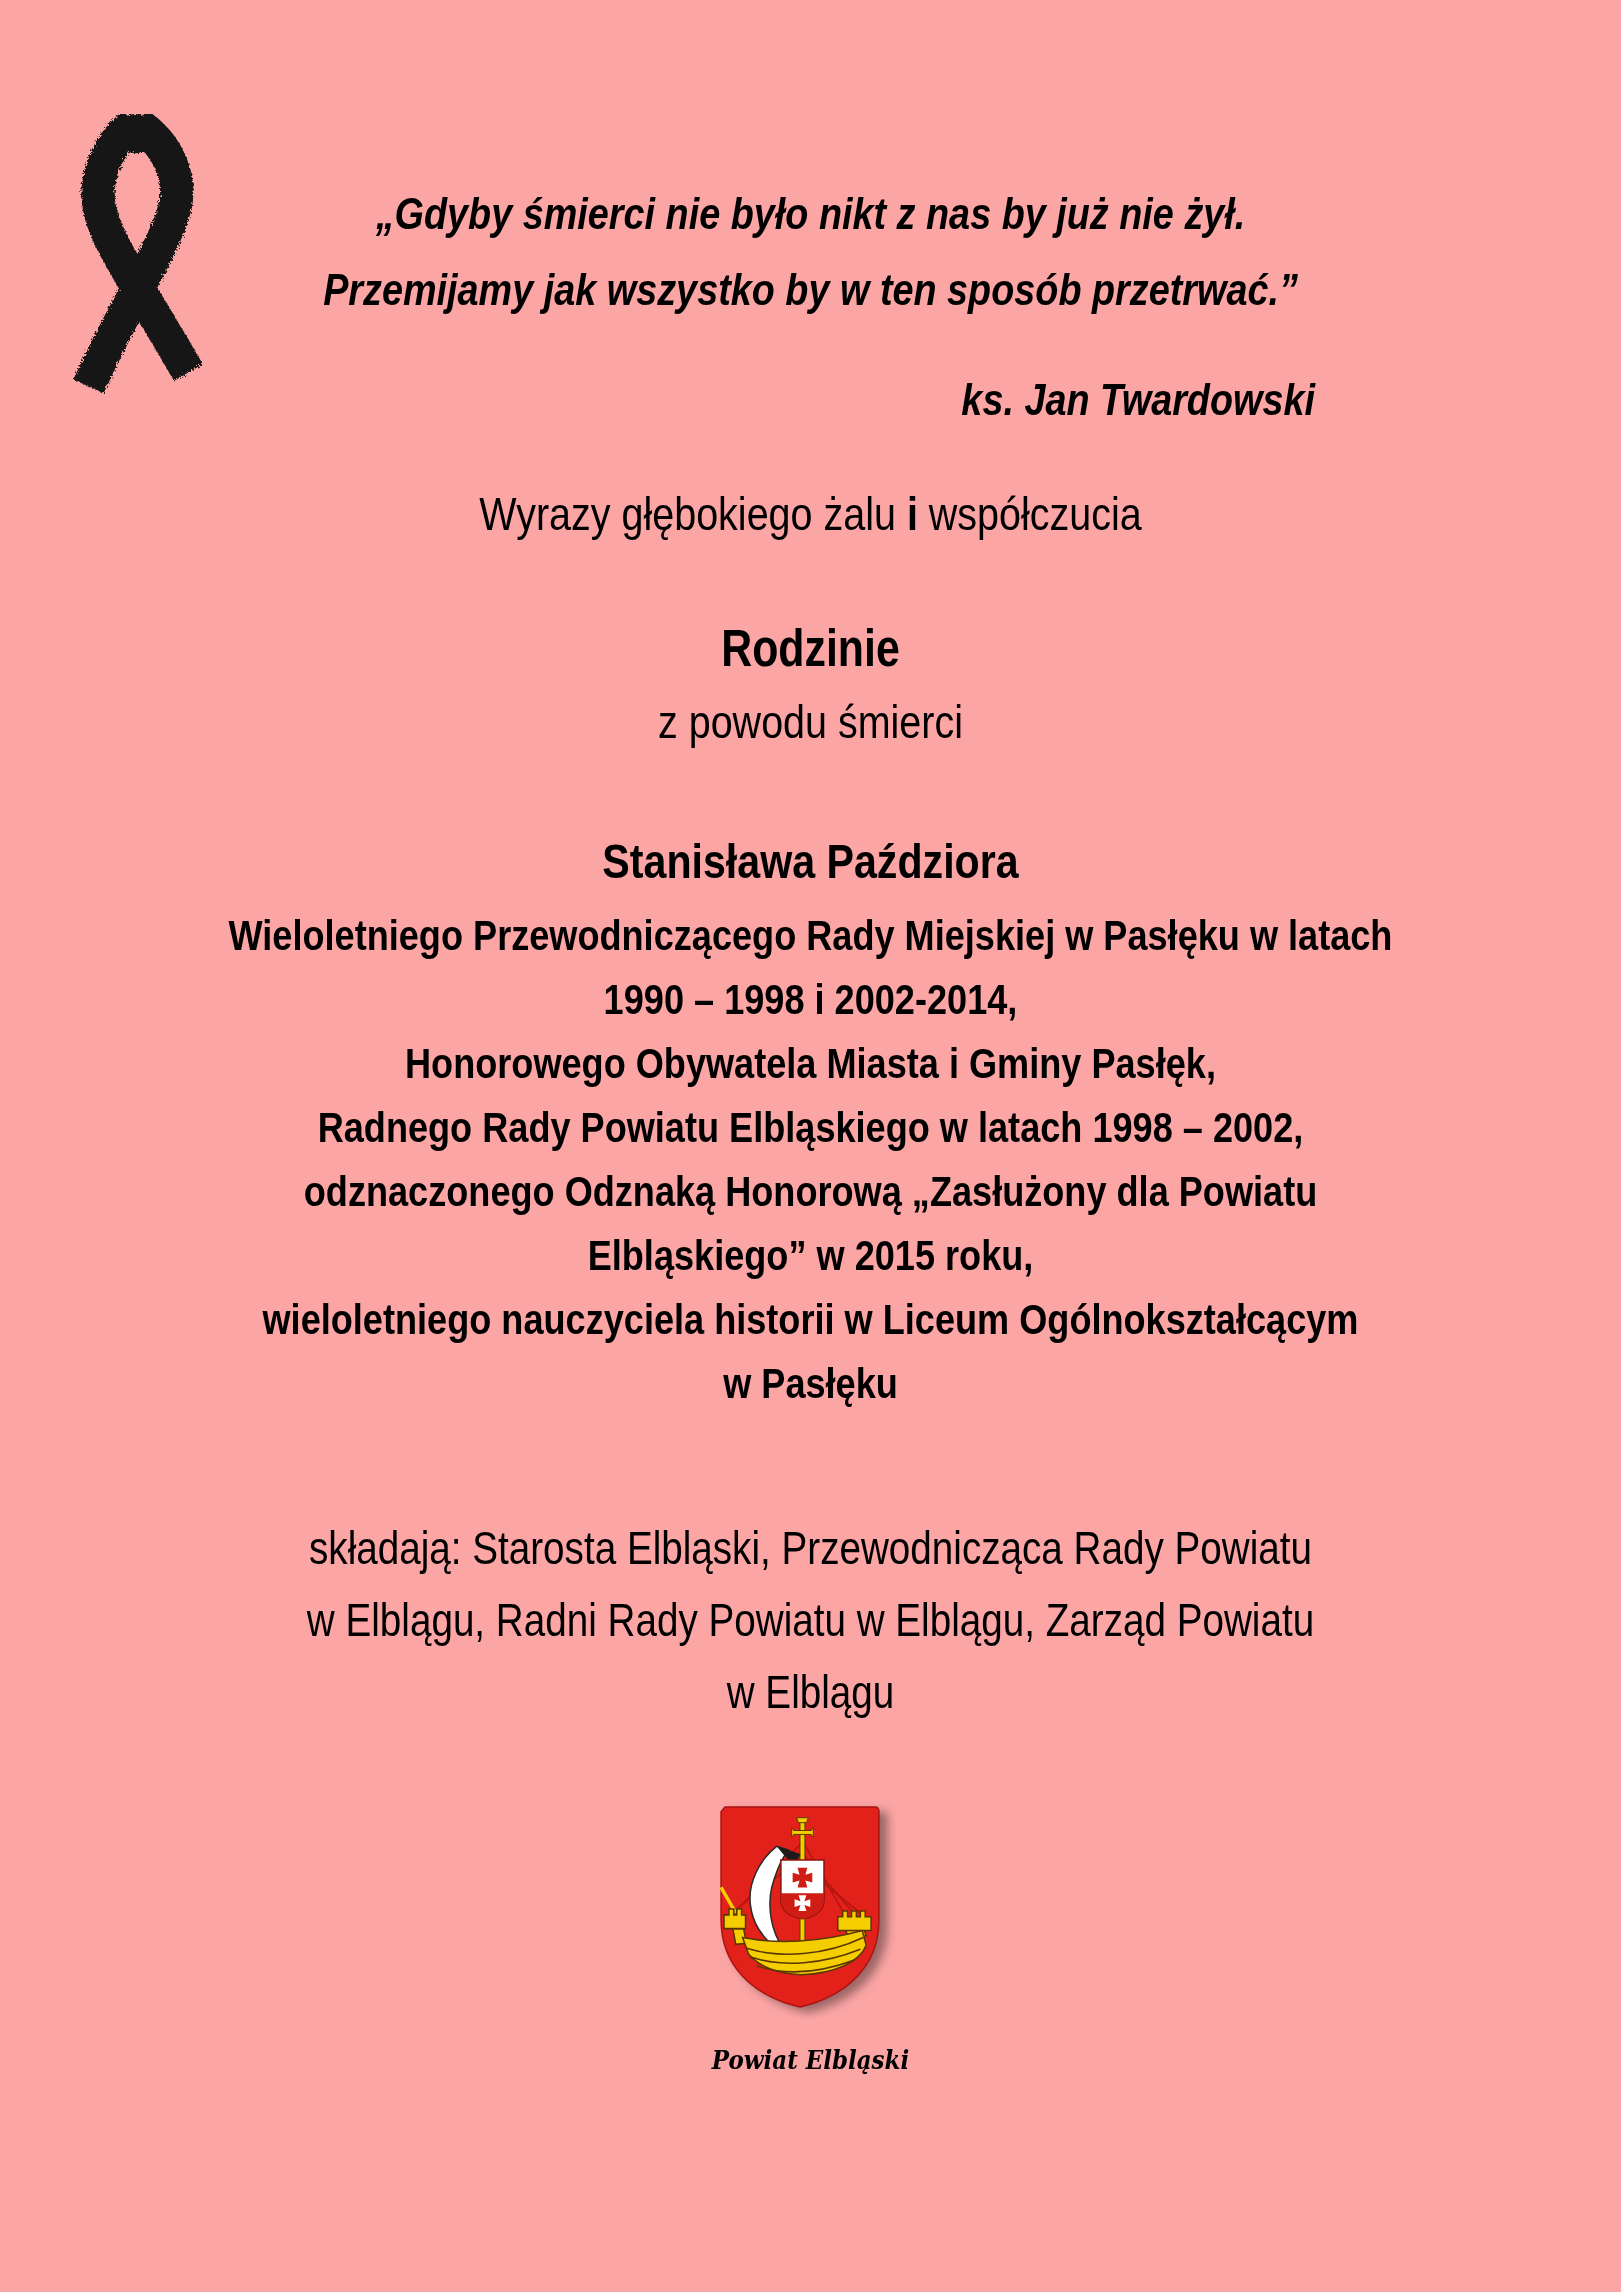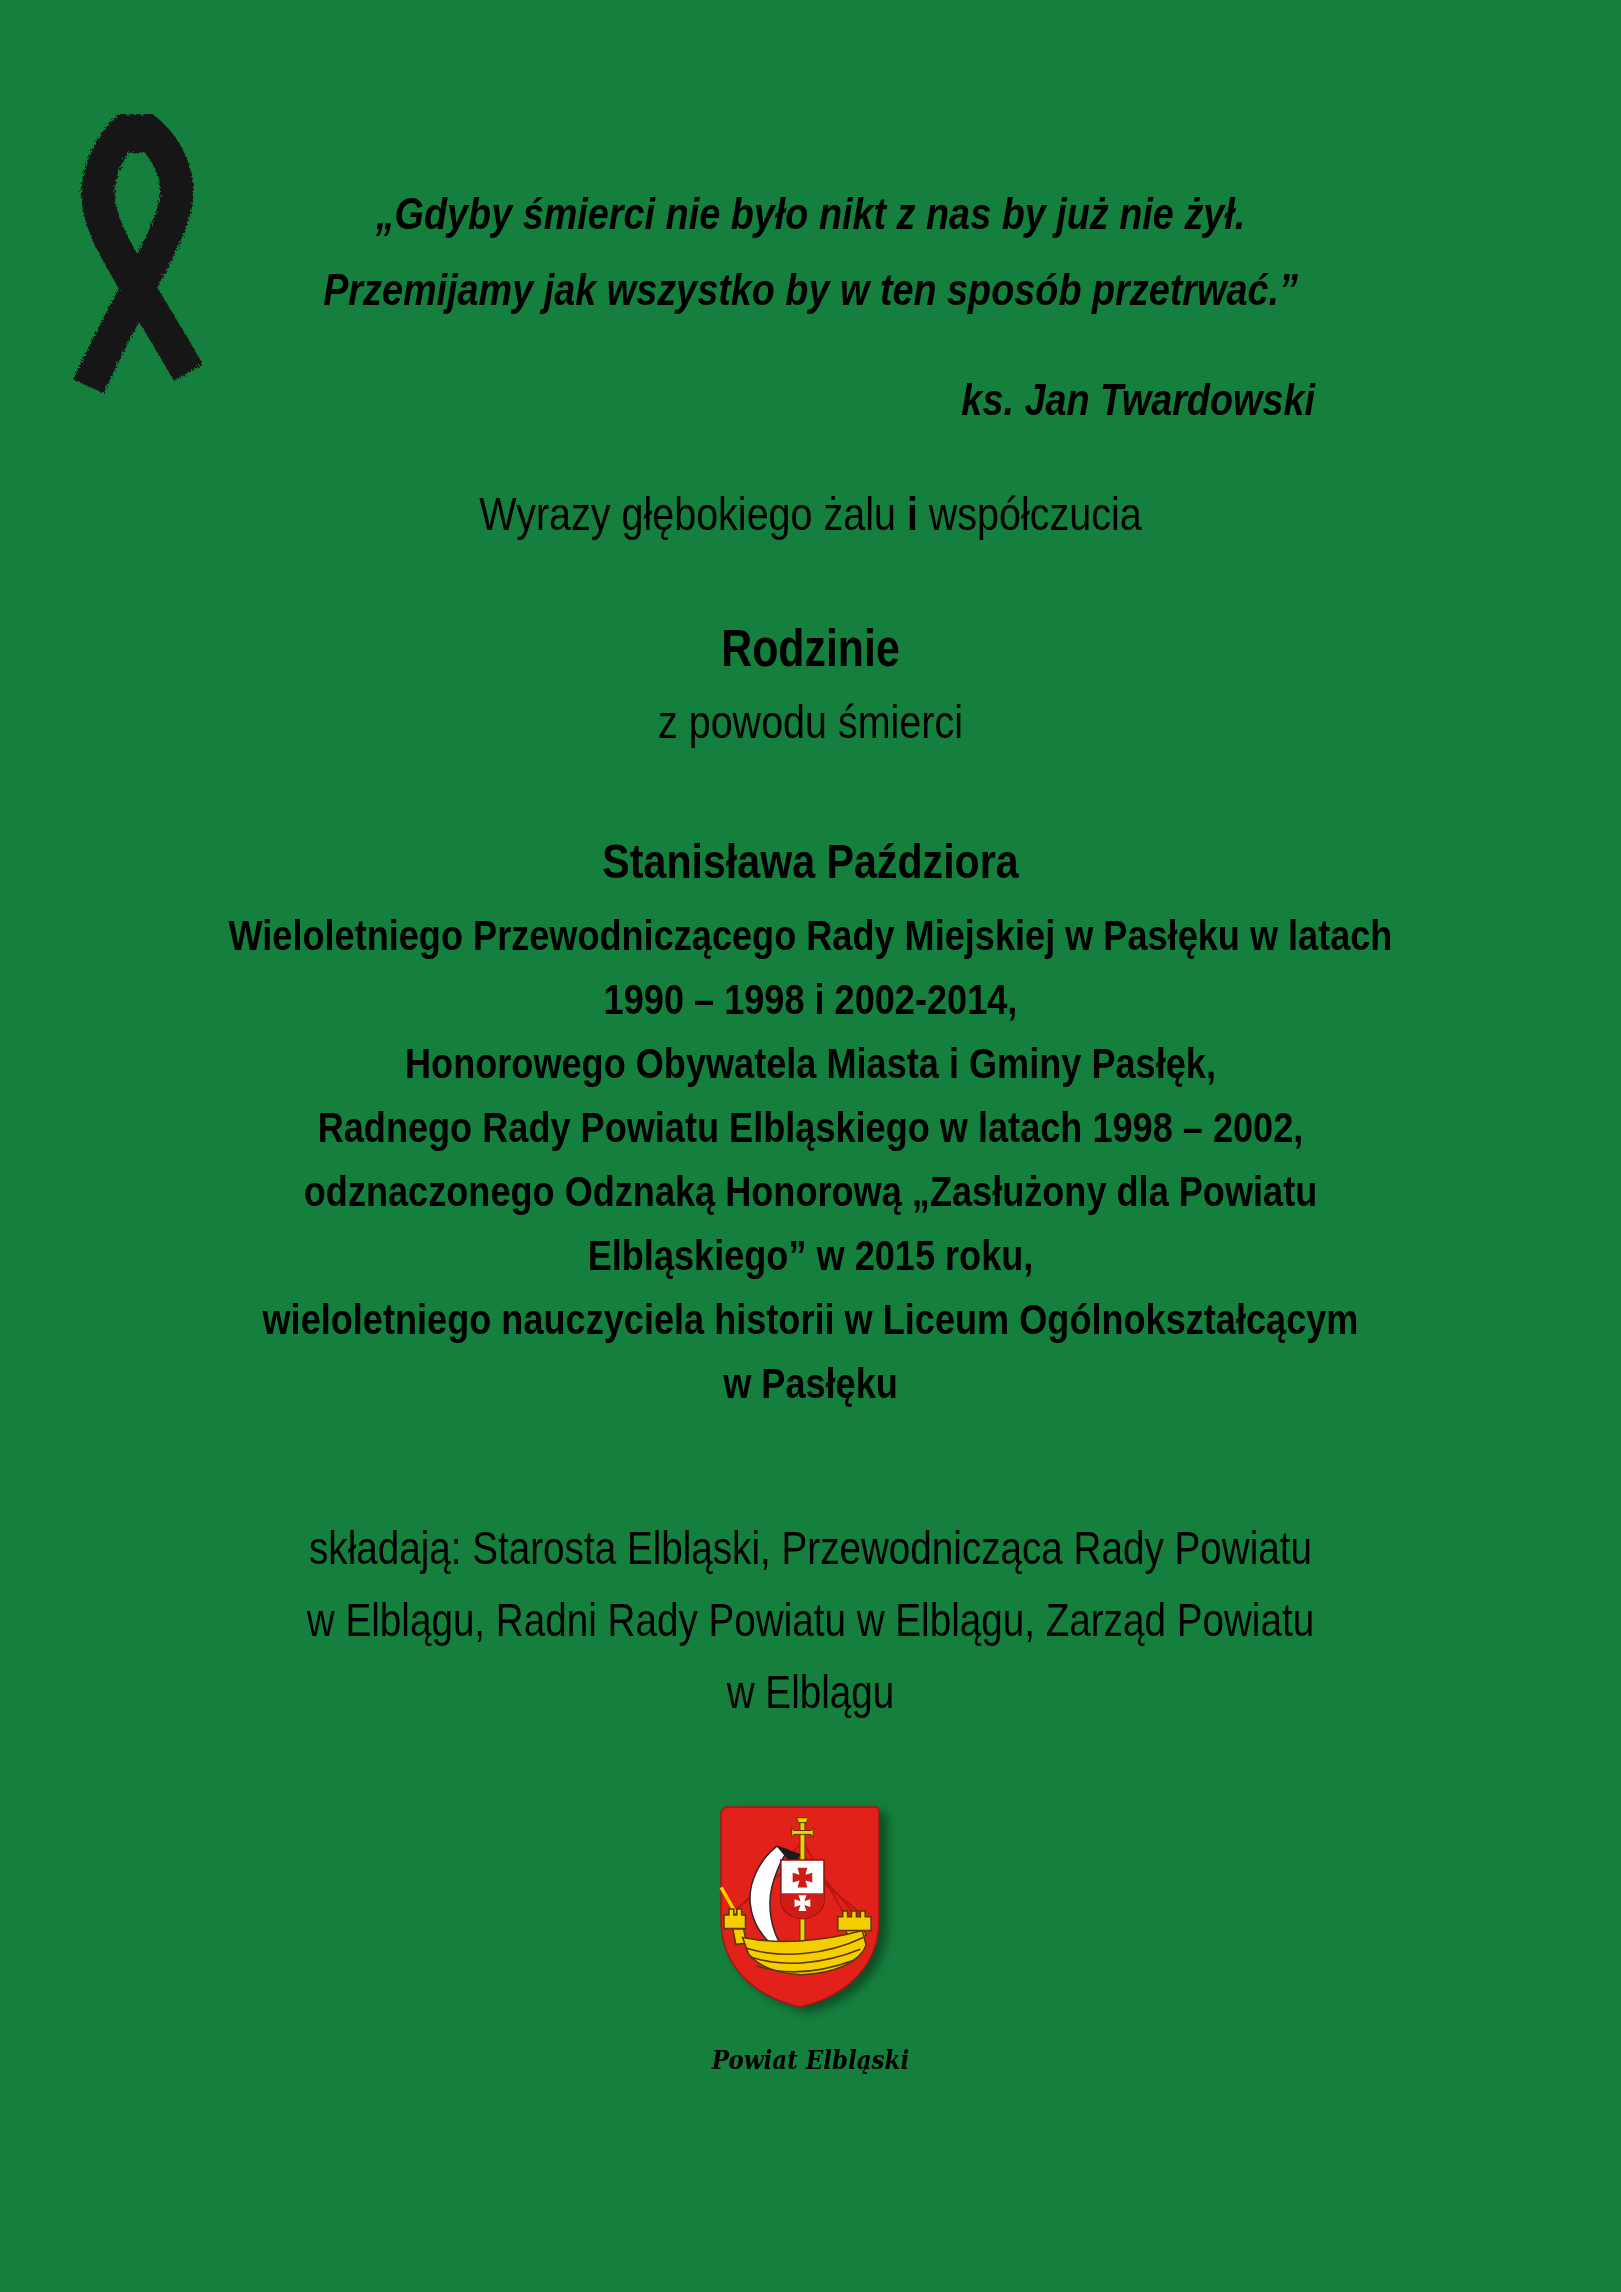--- a/index.html
+++ b/index.html
@@ -1,19 +1,19 @@
 <!DOCTYPE html>
 <html><head>
 <meta charset="utf-8">
 <style>
   html,body{margin:0;padding:0;background:#888;}
   .page{
     position:relative;
     width:1621px;height:2293px;
-    background:#15803d;
+    background:#fca5a5;
     overflow:hidden;
     font-family:"Liberation Sans",sans-serif;
     color:#000;
   }
   .t{
     position:absolute;left:0;right:0;
     text-align:center;
     line-height:1;
     white-space:nowrap;
     color:#000;

